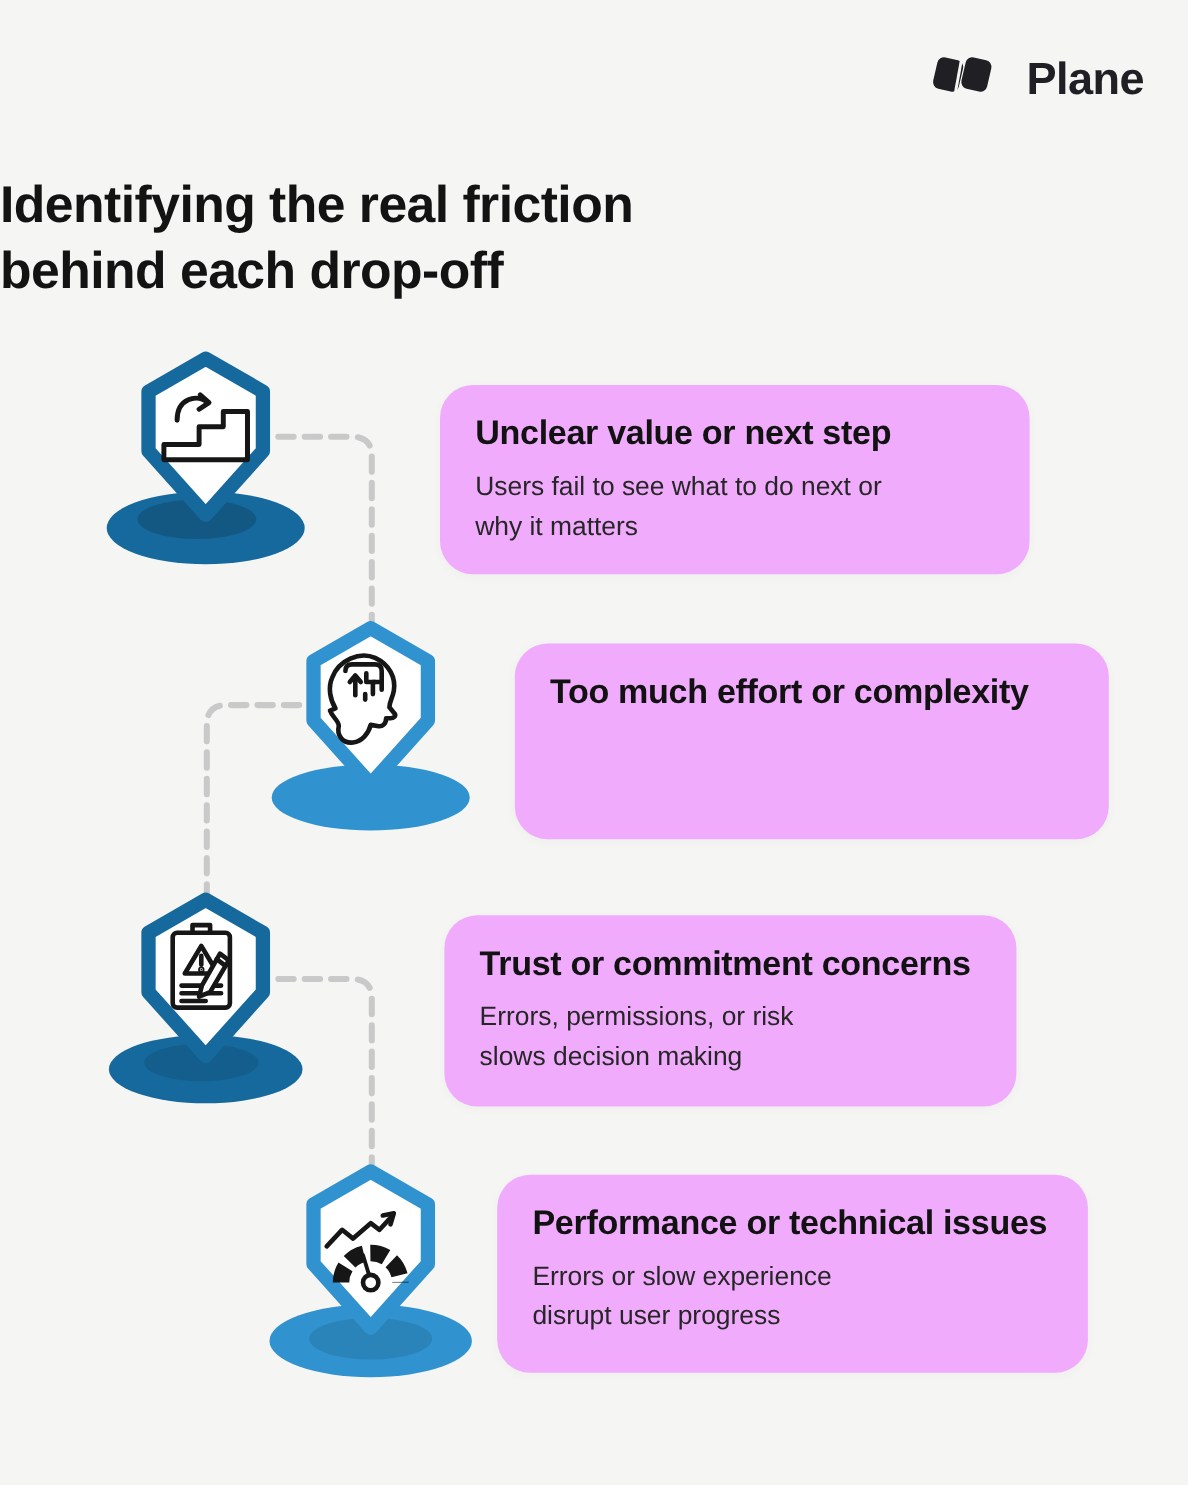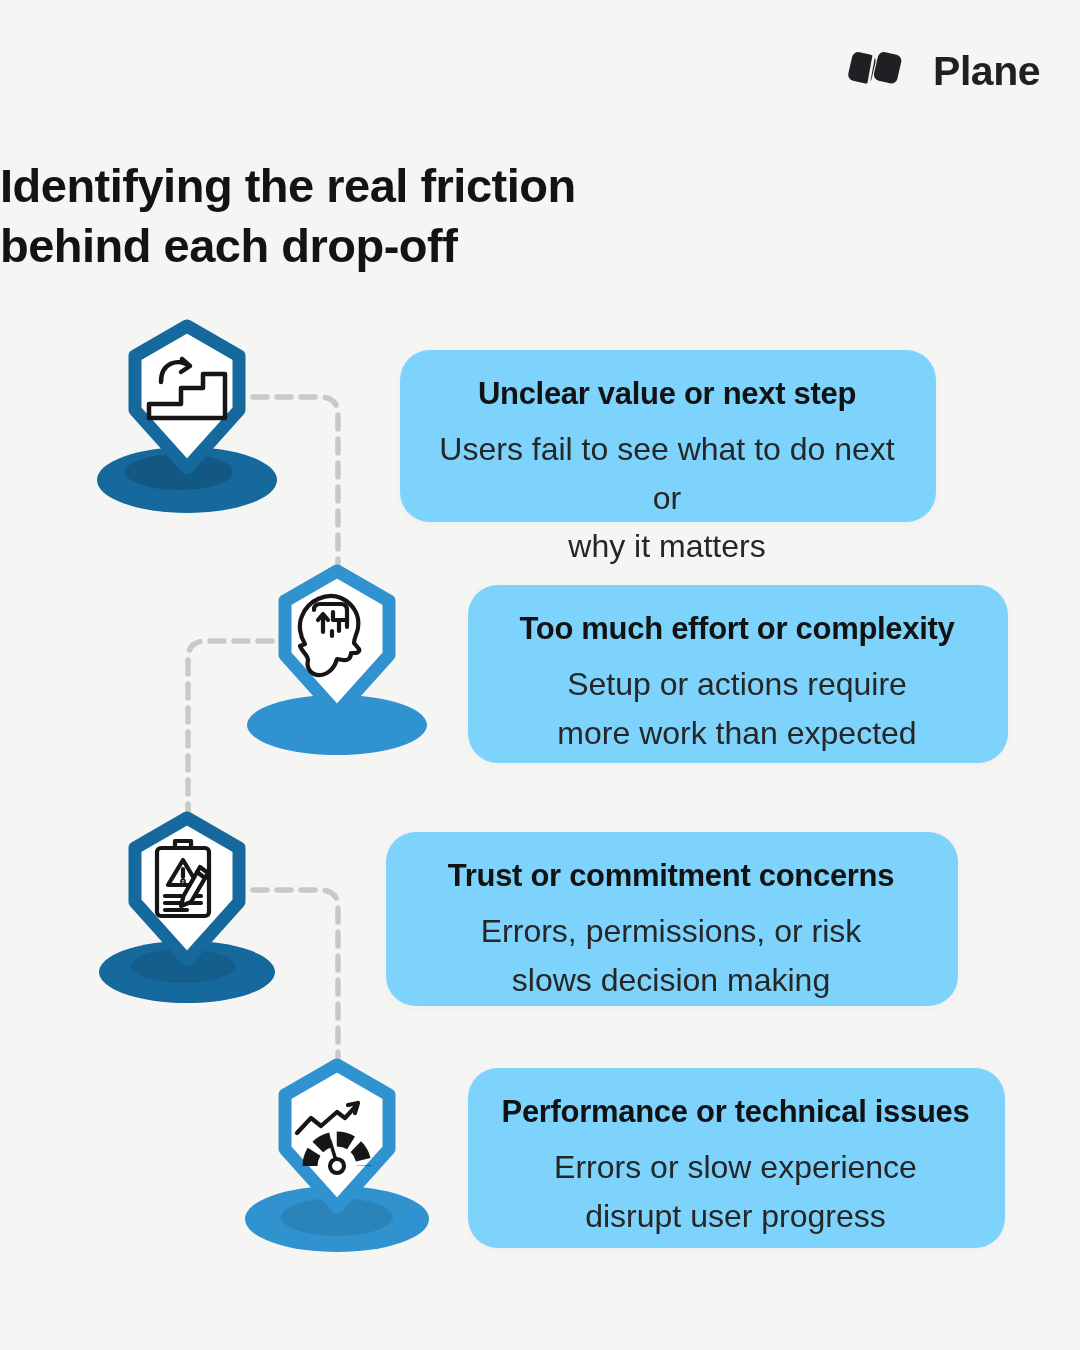--- a/index.html
+++ b/index.html
@@ -30,37 +30,36 @@
   .connectors { position: absolute; left: 0; top: 0; z-index: 1; }
   
   .milestone { position: absolute; width: 200px; height: 212px; z-index: 2; }
   .m1 { left: 87px;  top: 318px; }
   .m2 { left: 237px; top: 563px; }
   .m3 { left: 87px;  top: 810px; }
   .m4 { left: 237px; top: 1057px; }
   
   .card {
     position: absolute;
-    background: #7dd3fc;
+    background: #f0abfc;
     border-radius: 30px;
     padding: 26px 34px 24px 32px;
     box-shadow: 0 2px 10px rgba(0,0,0,0.03);
     z-index: 0;
-    text-align: center;
   }
   .c1 { left: 400px; top: 350px; width: 536px; height: 172px; }
   .c2 { left: 468px; top: 585px; width: 540px; height: 178px; }
-  .c3 { left: 386px; top: 832px; width: 572px; height: 174px; }
-  .c4 { left: 468px; top: 1068px; width: 537px; height: 180px; }
+  .c3 { left: 404px; top: 832px; width: 520px; height: 174px; }
+  .c4 { left: 452px; top: 1068px; width: 537px; height: 180px; }
   .card-title {
     font-size: 31px; font-weight: 600; color: #121212;
     letter-spacing: -0.3px; margin-bottom: 13px;
   }
   .card-desc {
-    font-size: 32px; font-weight: 400; color: #262626;
+    font-size: 24px; font-weight: 400; color: #262626;
     line-height: 1.52; white-space: pre-line;
   }
 </style>
 </head>
 <body>
 
 <div class="canvas">
 
   <div class="brand">
     <span>
@@ -147,22 +146,20 @@
   </div>
 
   <div class="card c1">
     <div class="card-title">Unclear value or next step</div>
     <div class="card-desc">Users fail to see what to do next or
 why it matters</div>
   </div>
 
   <div class="card c2">
     <div class="card-title">Too much effort or complexity</div>
-    <div class="card-desc">Setup or actions require
-more work than expected</div>
   </div>
 
   <div class="card c3">
     <div class="card-title">Trust or commitment concerns</div>
     <div class="card-desc">Errors, permissions, or risk
 slows decision making</div>
   </div>
 
   <div class="card c4">
     <div class="card-title">Performance or technical issues</div>

